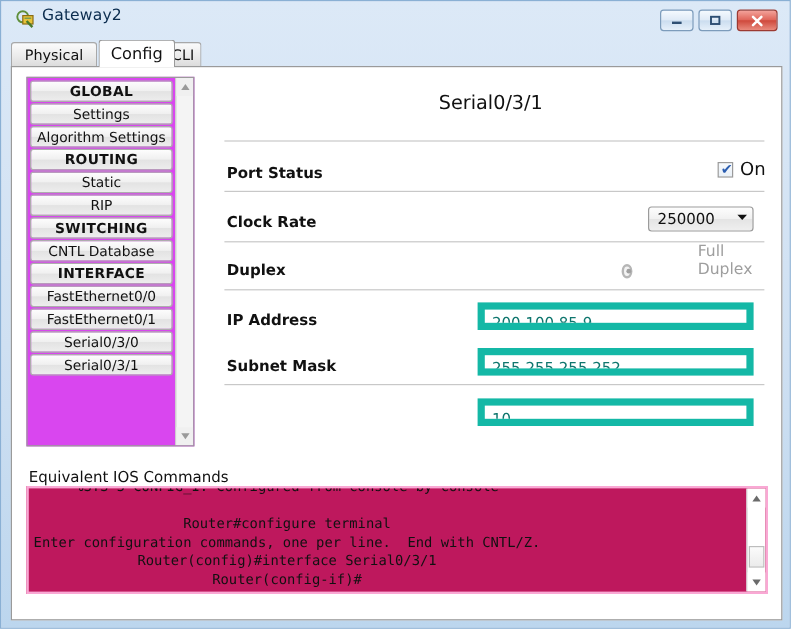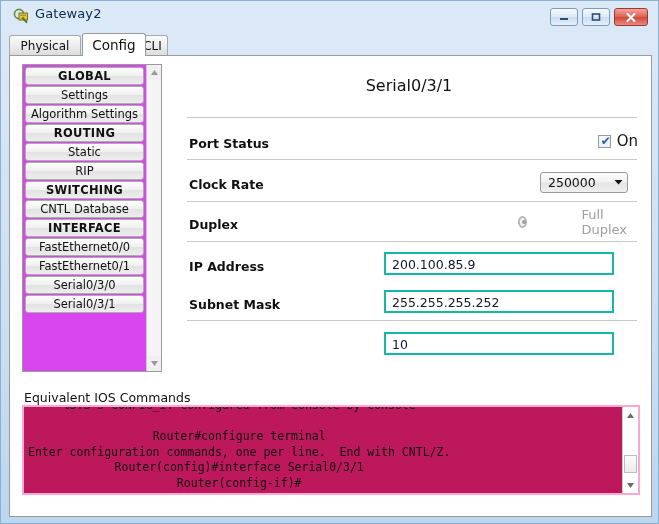--- a/index.html
+++ b/index.html
@@ -204,28 +204,28 @@
   .row-label {
     position: absolute;
     left: 11px;
     font-size: 12.5px;
     font-weight: bold;
     color: #111;
     white-space: nowrap;
   }
   .field {
     position: absolute;
-    left: 206px;
+    left: 220px;
     width: 230px;
     height: 23px;
     box-sizing: border-box;
-    border: 2px solid #14b8a6;
+    border: 6px solid #14b8a6;
     background: #ffffff;
     font-size: 12.5px;
-    color: #0f172a;
+    color: #0f766e;
     line-height: 21px;
     padding-left: 6px;
     white-space: nowrap;
     overflow: hidden;
   }
 
   
   #port-status-control {
     position: absolute;
     left: 392px; top: 0px;
@@ -283,21 +283,21 @@
     line-height: 1;
   }
 
   
   #duplex-control {
     position: absolute;
     left: 340px;
     width: 112px;
     height: 20px;
     display: flex;
-    align-items: center;
+    align-items: flex-end;
     justify-content: flex-end;
     gap: 47px;
   }
   .radio {
     width: 12px;
     height: 12px;
     border-radius: 50%;
     box-sizing: border-box;
     border: 2px solid #b6b6b6;
     background: #f3f3f3;

